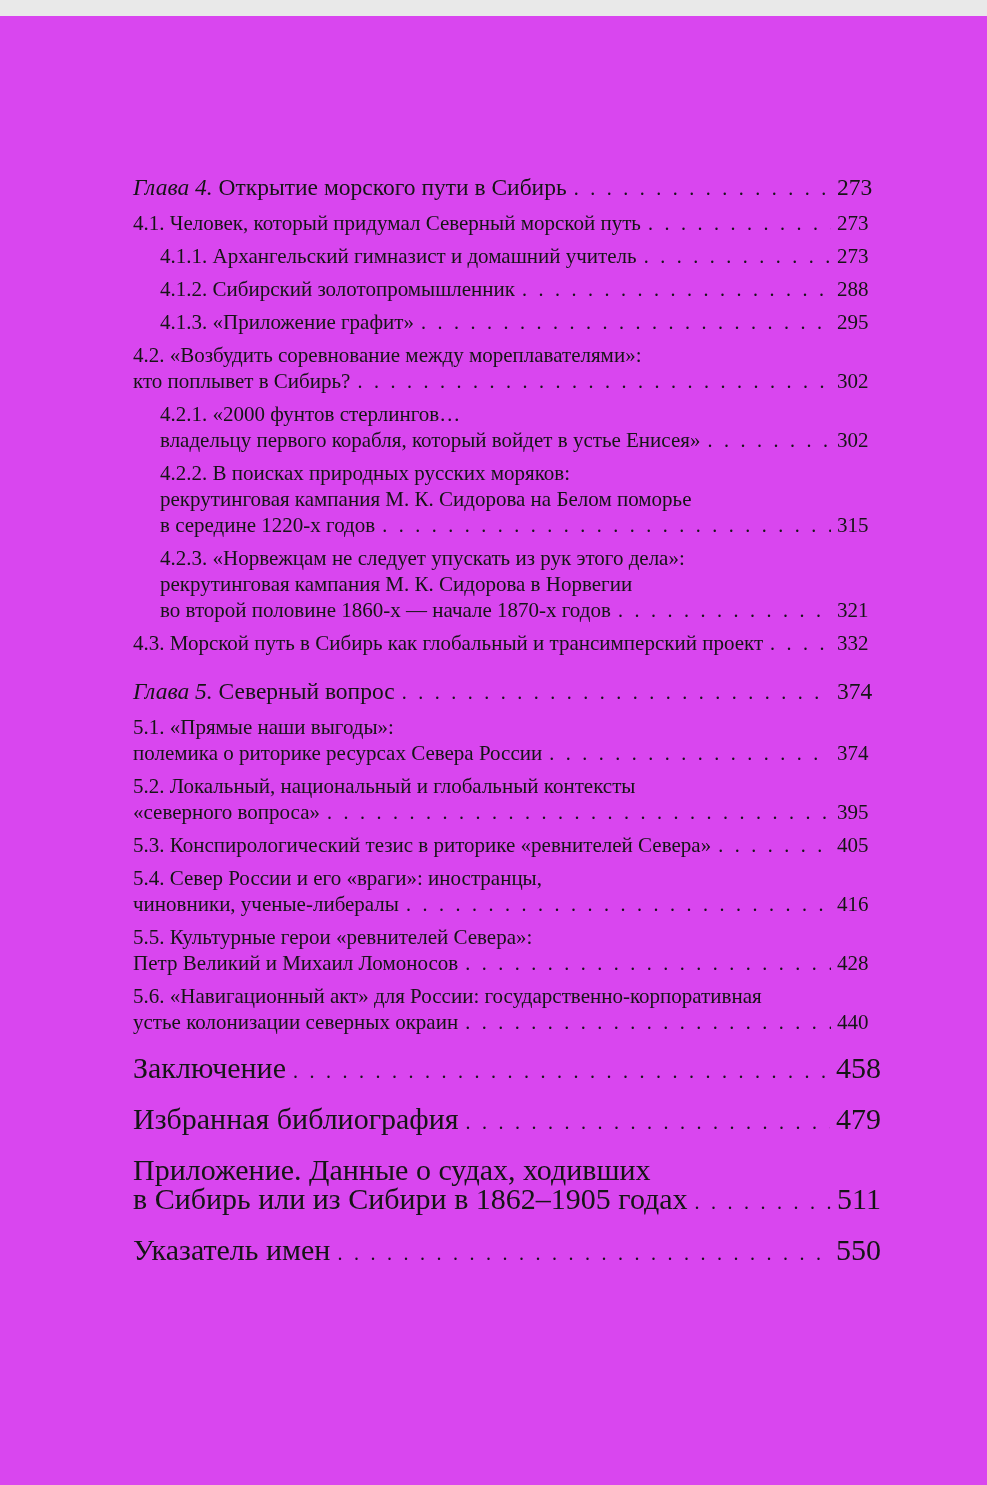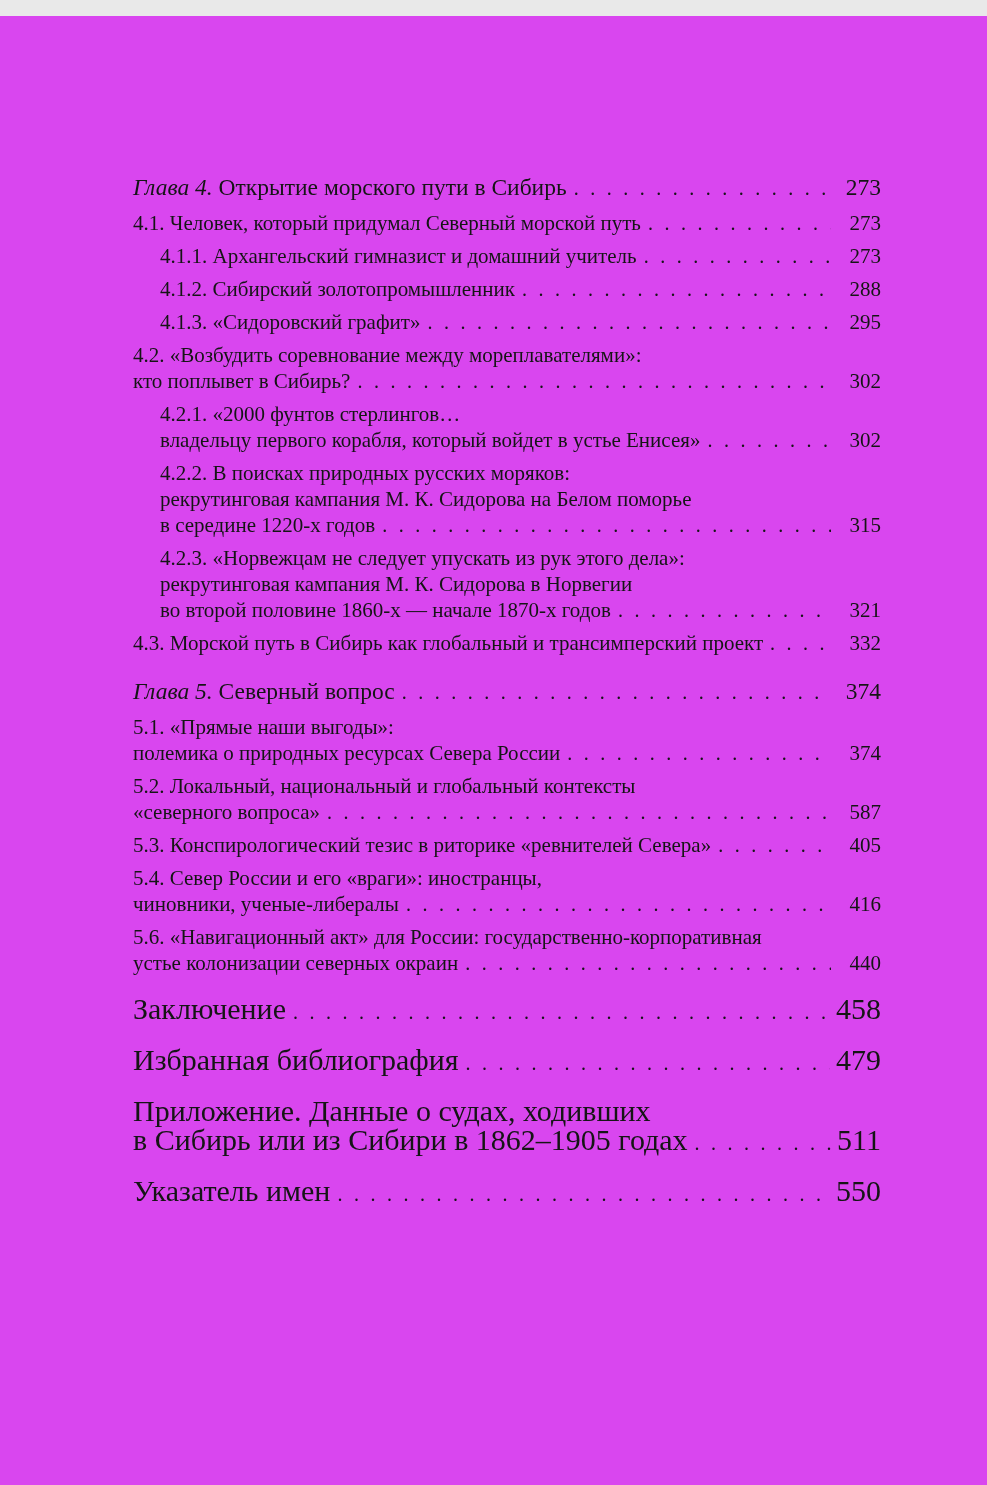--- a/index.html
+++ b/index.html
@@ -63,21 +63,20 @@
     margin-right: 6px;
     font-size: 20px;
   }
   .leader::after {
     content: ". . . . . . . . . . . . . . . . . . . . . . . . . . . . . . . . . . . . . . . . . . . . . . . . . . . . . . . . . . . . . . . . . . . . . . . . . . . .";
     word-spacing: 6.5px;
   }
   .page-num {
     flex: 0 0 auto;
     min-width: 44px;
-    text-align: right;
     white-space: nowrap;
   }
 </style>
 </head>
 <body>
 
 <div class="page">
   <div class="toc">
       <div class="entry chapter">
         <div class="line last">
@@ -102,21 +101,21 @@
       </div>
       <div class="entry subsection">
         <div class="line last">
           <span class="text"><span>4.1.2. Сибирский золотопромышленник</span></span>
           <span class="leader"></span>
           <span class="page-num">288</span>
         </div>
       </div>
       <div class="entry subsection">
         <div class="line last">
-          <span class="text"><span>4.1.3. «Сидоровский графит»</span></span>
+          <span class="text"><span>4.1.3. «Приложение графит»</span></span>
           <span class="leader"></span>
           <span class="page-num">295</span>
         </div>
       </div>
       <div class="entry section">
         <div class="line"><span class="text"><span>4.2. «Возбудить соревнование между мореплавателями»:</span></span></div>
         <div class="line last">
           <span class="text"><span>кто поплывет в Сибирь?</span></span>
           <span class="leader"></span>
           <span class="page-num">302</span>
@@ -158,46 +157,54 @@
       <div class="entry chapter">
         <div class="line last">
           <span class="text"><i class="prefix">Глава 5.</i> <span>Северный вопрос</span></span>
           <span class="leader"></span>
           <span class="page-num">374</span>
         </div>
       </div>
       <div class="entry section">
         <div class="line"><span class="text"><span>5.1. «Прямые наши выгоды»:</span></span></div>
         <div class="line last">
-          <span class="text"><span>полемика о природных ресурсах Севера России</span></span>
+          <span class="text"><span>полемика о риторике ресурсах Севера России</span></span>
           <span class="leader"></span>
           <span class="page-num">374</span>
         </div>
       </div>
       <div class="entry section">
         <div class="line"><span class="text"><span>5.2. Локальный, национальный и глобальный контексты</span></span></div>
         <div class="line last">
           <span class="text"><span>«северного вопроса»</span></span>
           <span class="leader"></span>
-          <span class="page-num">587</span>
+          <span class="page-num">395</span>
         </div>
       </div>
       <div class="entry section">
         <div class="line last">
           <span class="text"><span>5.3. Конспирологический тезис в риторике «ревнителей Севера»</span></span>
           <span class="leader"></span>
           <span class="page-num">405</span>
         </div>
       </div>
       <div class="entry section">
         <div class="line"><span class="text"><span>5.4. Север России и его «враги»: иностранцы,</span></span></div>
         <div class="line last">
           <span class="text"><span>чиновники, ученые-либералы</span></span>
           <span class="leader"></span>
           <span class="page-num">416</span>
+        </div>
+      </div>
+      <div class="entry section">
+        <div class="line"><span class="text"><span>5.5. Культурные герои «ревнителей Севера»:</span></span></div>
+        <div class="line last">
+          <span class="text"><span>Петр Великий и Михаил Ломоносов</span></span>
+          <span class="leader"></span>
+          <span class="page-num">428</span>
         </div>
       </div>
       <div class="entry section">
         <div class="line"><span class="text"><span>5.6. «Навигационный акт» для России: государственно-корпоративная</span></span></div>
         <div class="line last">
           <span class="text"><span>устье колонизации северных окраин</span></span>
           <span class="leader"></span>
           <span class="page-num">440</span>
         </div>
       </div>

